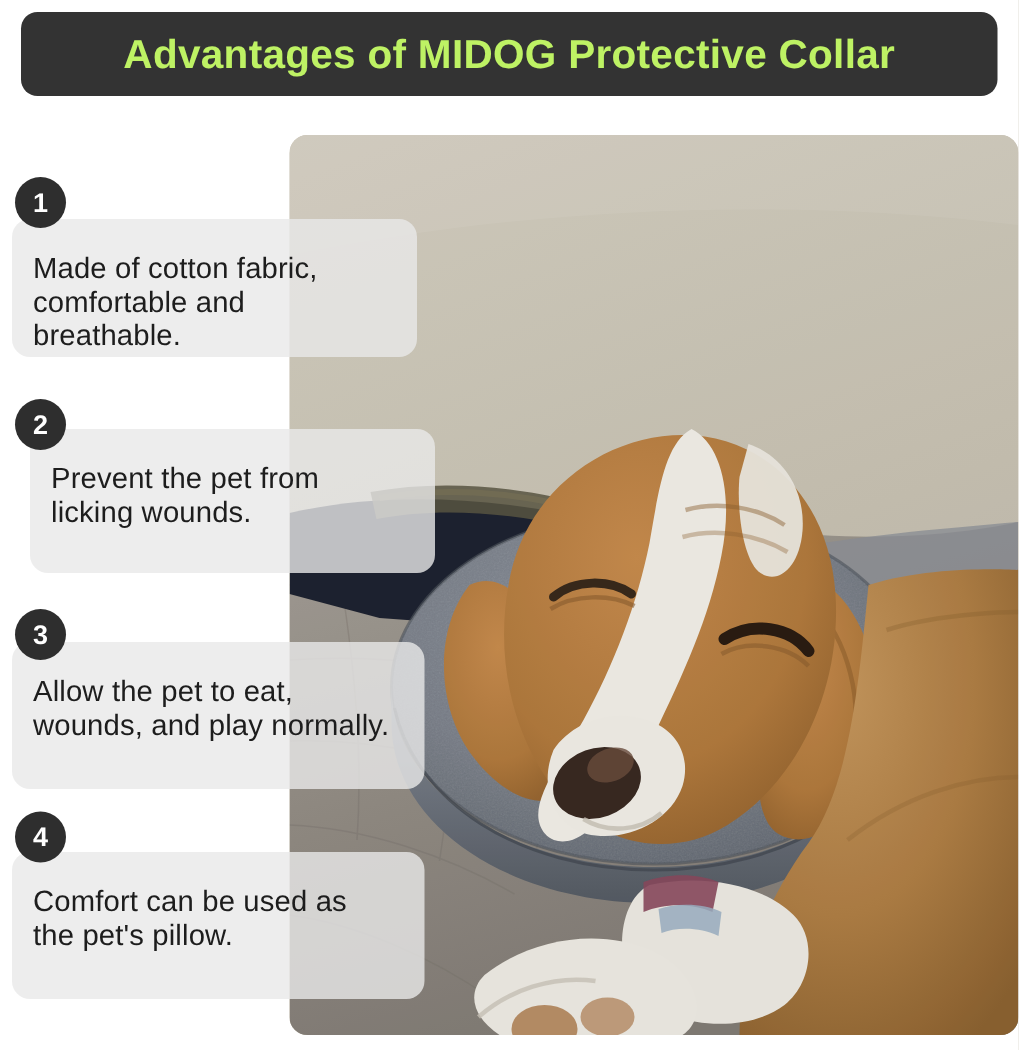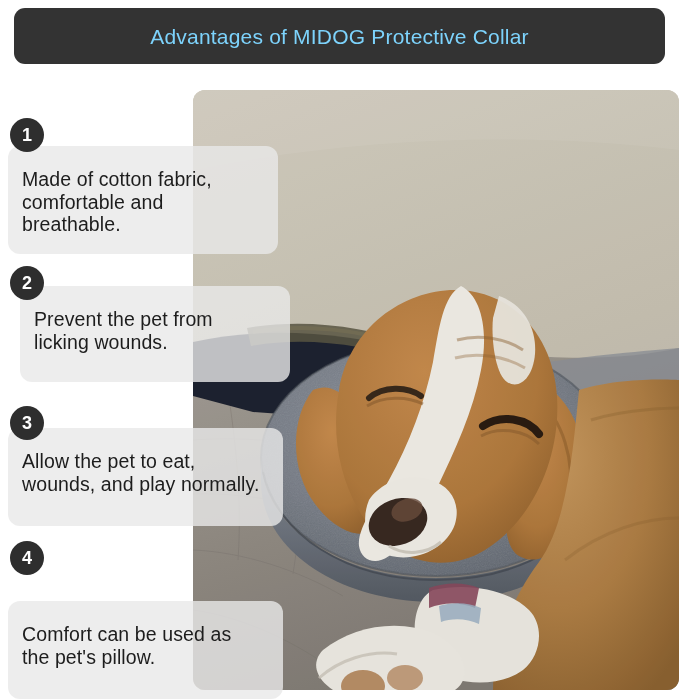--- a/index.html
+++ b/index.html
@@ -24,23 +24,23 @@
     width: 651px;
     height: 56px;
     background: #333333;
     border-radius: 11px;
     display: flex;
     align-items: center;
     justify-content: center;
     box-sizing: border-box;
   }
   .header-title {
-    color: #7dd3fc;
-    font-size: 21px;
-    font-weight: 400;
+    color: #bef264;
+    font-size: 27px;
+    font-weight: 700;
     letter-spacing: 0.2px;
     line-height: 1;
     white-space: nowrap;
     font-family: "Liberation Sans", sans-serif;
   }
 
   
   .photo-panel {
     position: absolute;
     left: 193px;
@@ -89,27 +89,27 @@
     display: flex;
     align-items: center;
     justify-content: center;
     font-size: 18px;
     font-weight: 700;
     line-height: 1;
     font-family: "Liberation Sans", sans-serif;
   }
 
   
-  .card-1 { top: 146px; width: 270px; height: 108px; }
+  .card-1 { top: 146px; width: 270px; height: 92px; }
   .badge-1 { top: 118px; }
   .card-2 { top: 286px; width: 270px; height: 96px; margin-left: 12px; }
   .badge-2 { top: 266px; }
   .card-3 { top: 428px; width: 275px; height: 98px; }
   .badge-3 { top: 406px; }
-  .card-4 { top: 568px; width: 275px; height: 98px; margin-top: 33px; }
+  .card-4 { top: 568px; width: 275px; height: 98px; }
   .badge-4 { top: 541px; }
 </style>
 </head>
 <body>
 
 <div class="header-bar">
   <div class="header-title">Advantages of MIDOG Protective Collar</div>
 </div>
 
 <div class="photo-panel">

